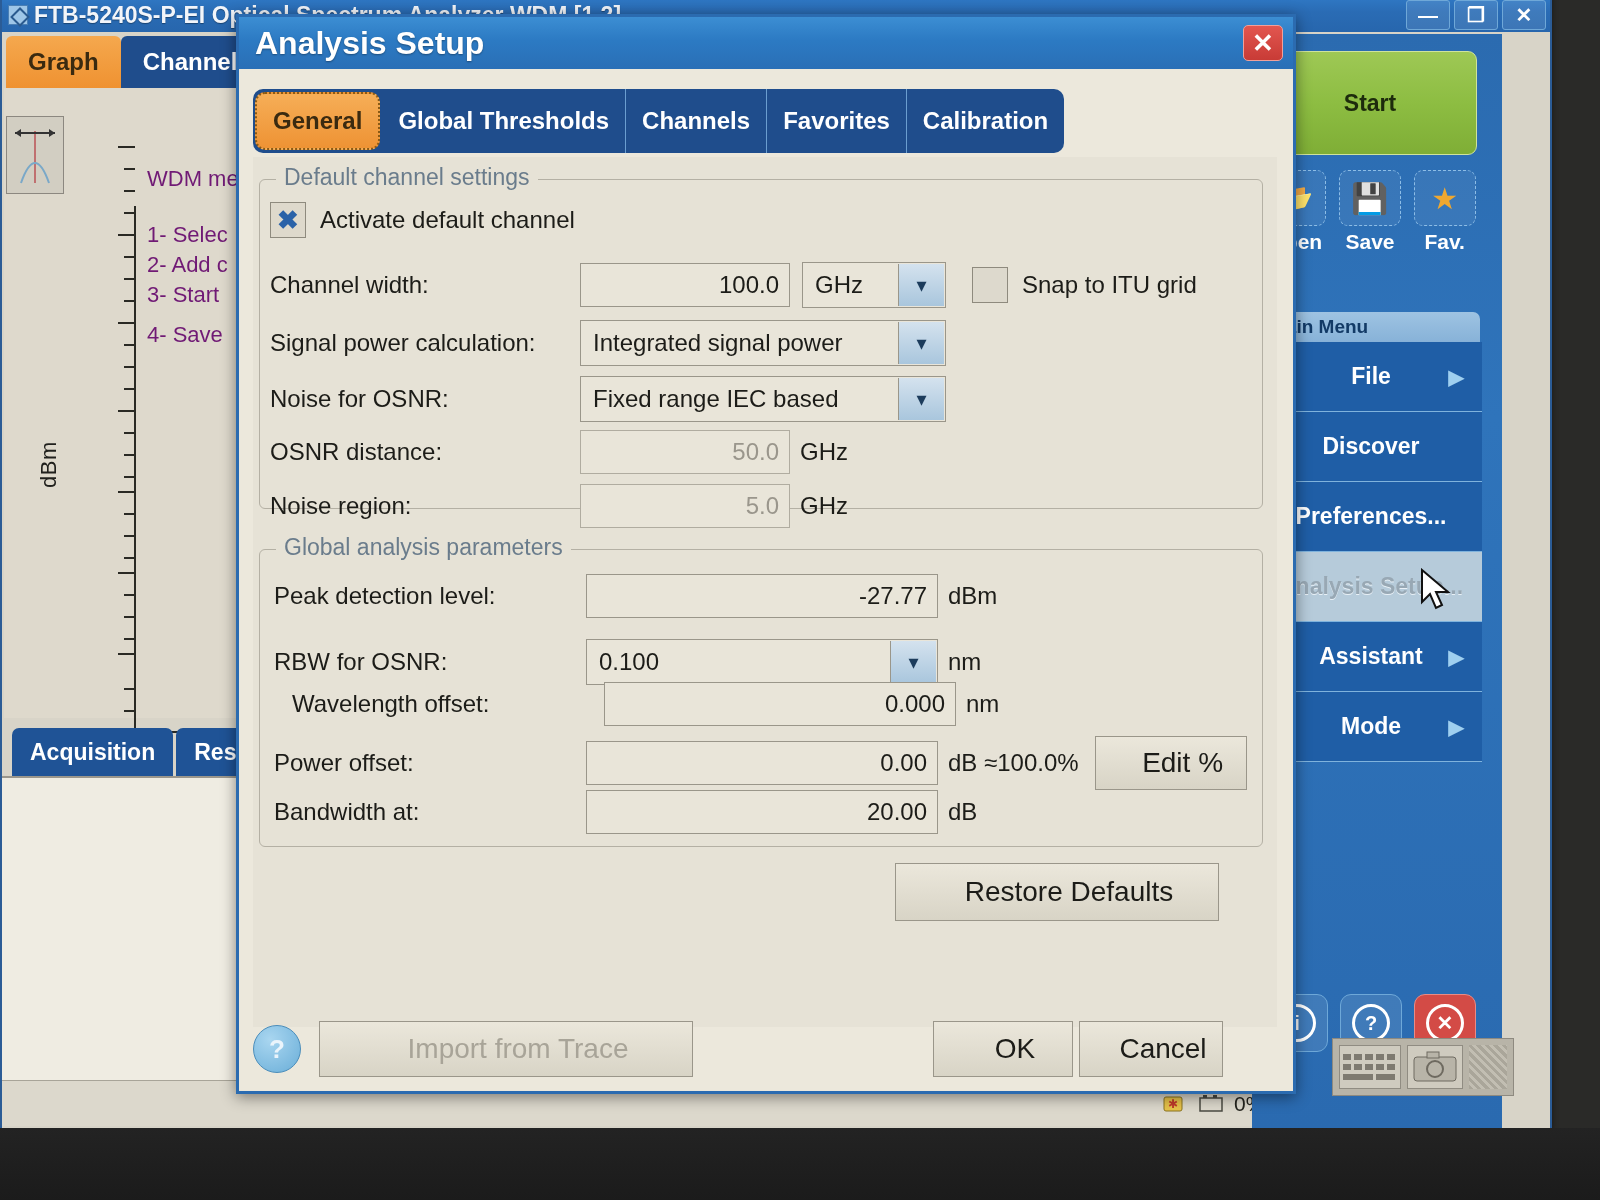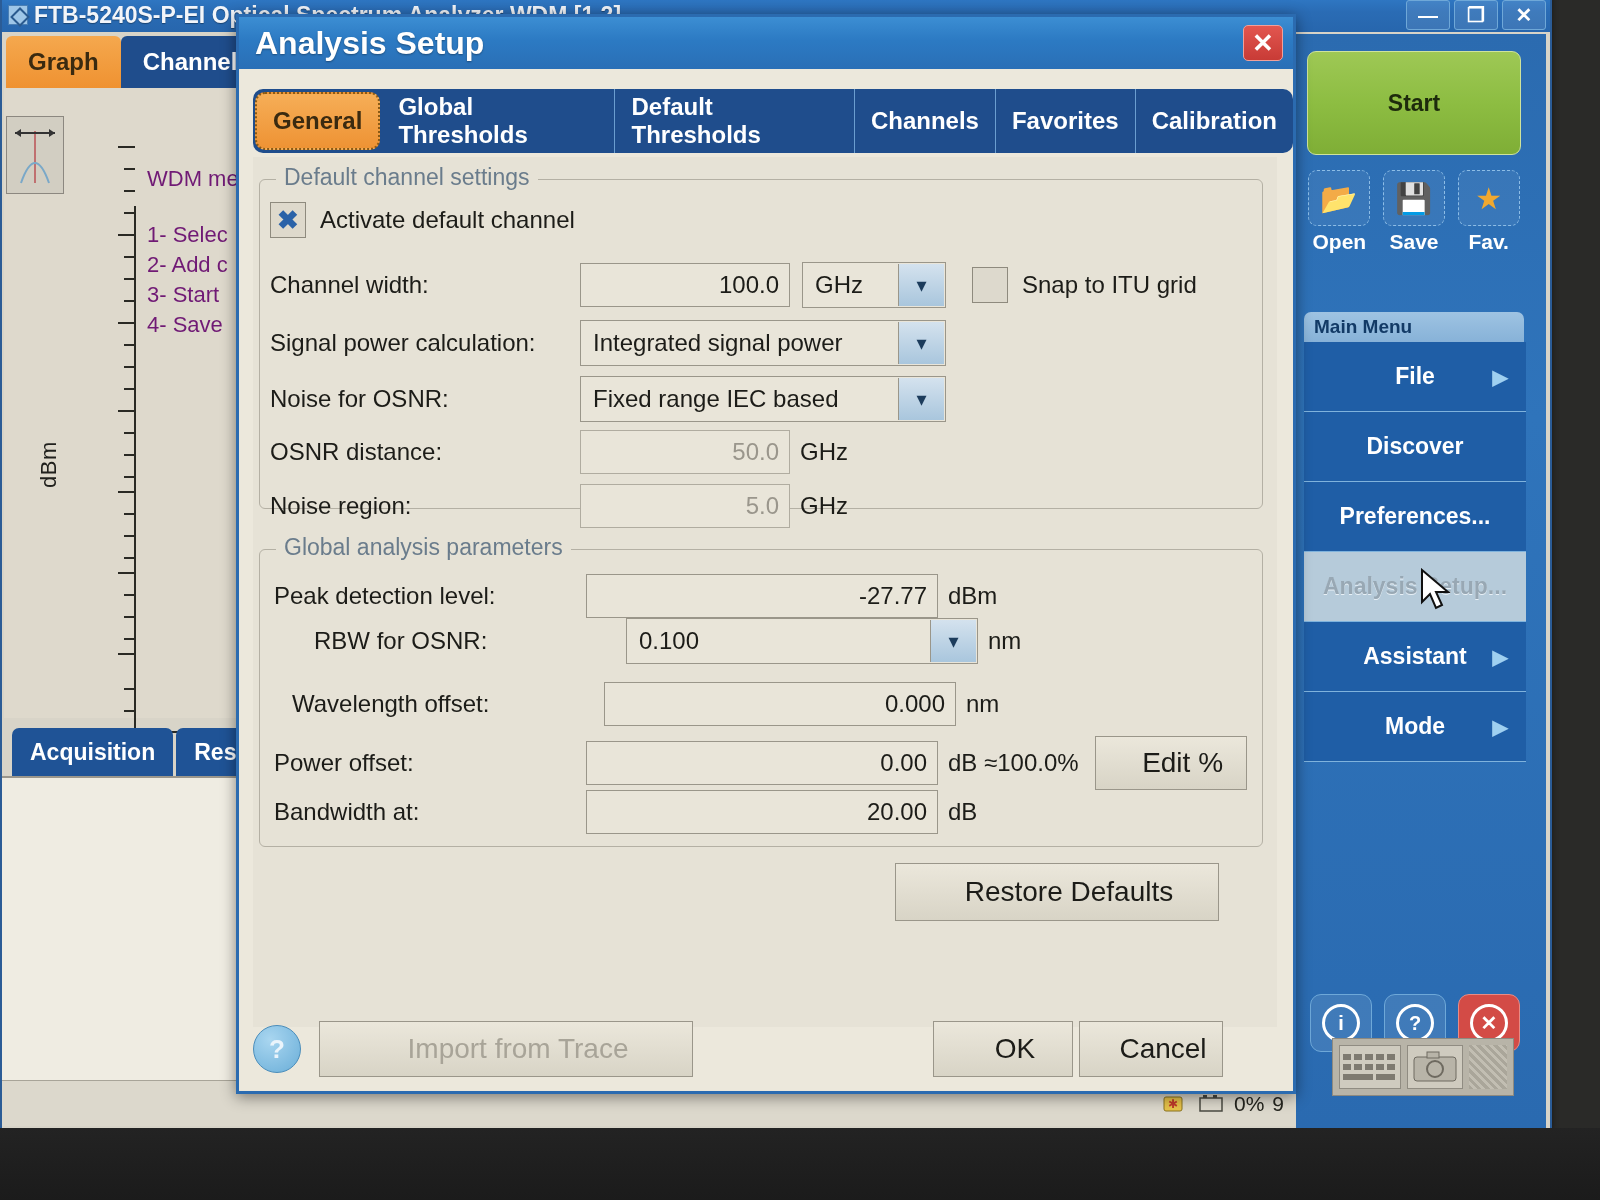--- a/index.html
+++ b/index.html
@@ -105,21 +105,21 @@
     background: #1f5396; color: #fff; font-size: 23px; font-weight: 600;
     border-radius: 7px 7px 0 0;
   }
   .lower-blank {
     position: absolute; left: 0px; top: 778px; width: 1290px; height: 320px;
     background: #efece2; border-top: 2px solid #9a968c;
   }
 
   
   .side-panel {
-    position: absolute; left: 1294px; top: 36px; width: 250px; height: 1094px;
+    position: absolute; left: 1250px; top: 36px; width: 250px; height: 1094px;
     background: linear-gradient(180deg, #2b6bb0 0%, #2f74bb 35%, #2a6ab0 100%);
     text-decoration: underline;
   }
   .start-btn {
     position: absolute; left: 11px; top: 17px; width: 214px; height: 104px;
     background: linear-gradient(180deg,#9ec855 0%,#8dbd42 50%,#7fae36 100%);
     border: 1px solid #cfe39c; border-radius: 9px;
     display: flex; align-items: center; justify-content: center;
     font-size: 23px; font-weight: bold; color: #1d2b0c;
   }
@@ -358,21 +358,21 @@
       <div class="tick major" style="top:565px;"></div>
       <div class="tick" style="top:600px;"></div>
       <div class="tick" style="top:622px;"></div>
 
       <div class="xtick-label">1250</div>
 
       <div class="graph-text" style="top:78px;">WDM me</div>
       <div class="graph-text" style="top:134px;">1- Selec</div>
       <div class="graph-text" style="top:164px;">2- Add c</div>
       <div class="graph-text" style="top:194px;">3- Start</div>
-      <div class="graph-text" style="top:224px;">4- Save</div>
+      <div class="graph-text" style="top:234px;">4- Save</div>
     </div>
 
     <div class="bottom-tabs">
       <div class="btab">Acquisition</div>
       <div class="btab">Results</div>
     </div>
 
     <div class="lower-blank"></div>
 
     <div class="statusbar">
@@ -480,21 +480,20 @@
     <div class="dialog">
 
       <div class="dlg-title">
         <span class="dlg-title-text">Analysis Setup</span>
         <div class="dlg-close">✕</div>
       </div>
 
       <div class="dlg-tabs">
         <div class="dtab active">General</div>
         <div class="dtab">Global Thresholds</div>
-        <div class="dtab">Default Thresholds</div>
         <div class="dtab">Channels</div>
         <div class="dtab">Favorites</div>
         <div class="dtab">Calibration</div>
       </div>
 
       <div class="dlg-body">
 
         <div class="group" style="top:22px; height:330px;">
           <div class="group-title">Default channel settings</div>
 
@@ -545,21 +544,21 @@
 
         <div class="group" style="top:392px; height:298px;">
           <div class="group-title">Global analysis parameters</div>
 
           <div class="row" style="left:14px; top:24px;">
             <span class="flabel" style="width:312px;">Peak detection level:</span>
             <div class="fld" style="width:352px;">-27.77</div>
             <span class="unit">dBm</span>
           </div>
 
-          <div class="row" style="left:14px; top:68px;margin-left:40px;">
+          <div class="row" style="left:14px; top:89px;">
             <span class="flabel" style="width:312px;">RBW for OSNR:</span>
             <div class="combo" style="width:352px;">
               <span>0.100</span>
               <span class="combo-arrow">▾</span>
             </div>
             <span class="unit">nm</span>
           </div>
 
           <div class="row" style="left:14px; top:132px;">
             <span class="flabel" style="width:312px;margin-left:18px;">Wavelength offset:</span>

